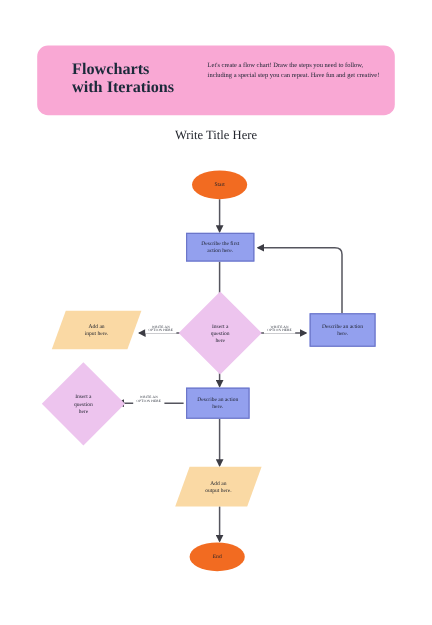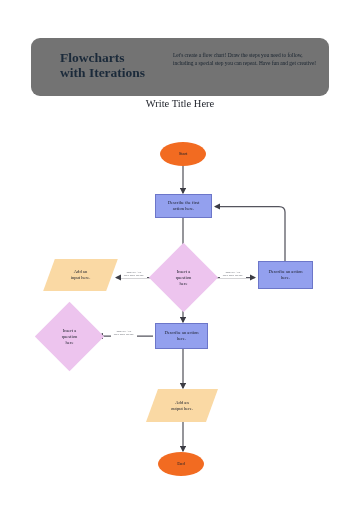--- a/index.html
+++ b/index.html
@@ -16,21 +16,21 @@
     color: #1f2430;
   }
 
   
   #header-banner {
     position: absolute;
     left: 31px;
     top: 38px;
     width: 298px;
     height: 58px;
-    background: #737373;
+    background: #f9a8d4;
     border-radius: 9px;
     box-sizing: border-box;
   }
   #header-title {
     position: absolute;
     left: 29px;
     top: 12px;
     width: 120px;
     font-family: "Liberation Serif", serif;
     font-weight: bold;
@@ -47,21 +47,21 @@
     font-family: "Liberation Serif", serif;
     font-size: 5.4px;
     line-height: 8.2px;
     color: #17222e;
   }
 
   
   #chart-title {
     position: absolute;
     left: 0;
-    top: 98px;
+    top: 108px;
     width: 360px;
     text-align: center;
     font-family: "Liberation Serif", serif;
     font-size: 10.5px;
     color: #23262e;
   }
 
   
   #connector-layer {
     position: absolute;

